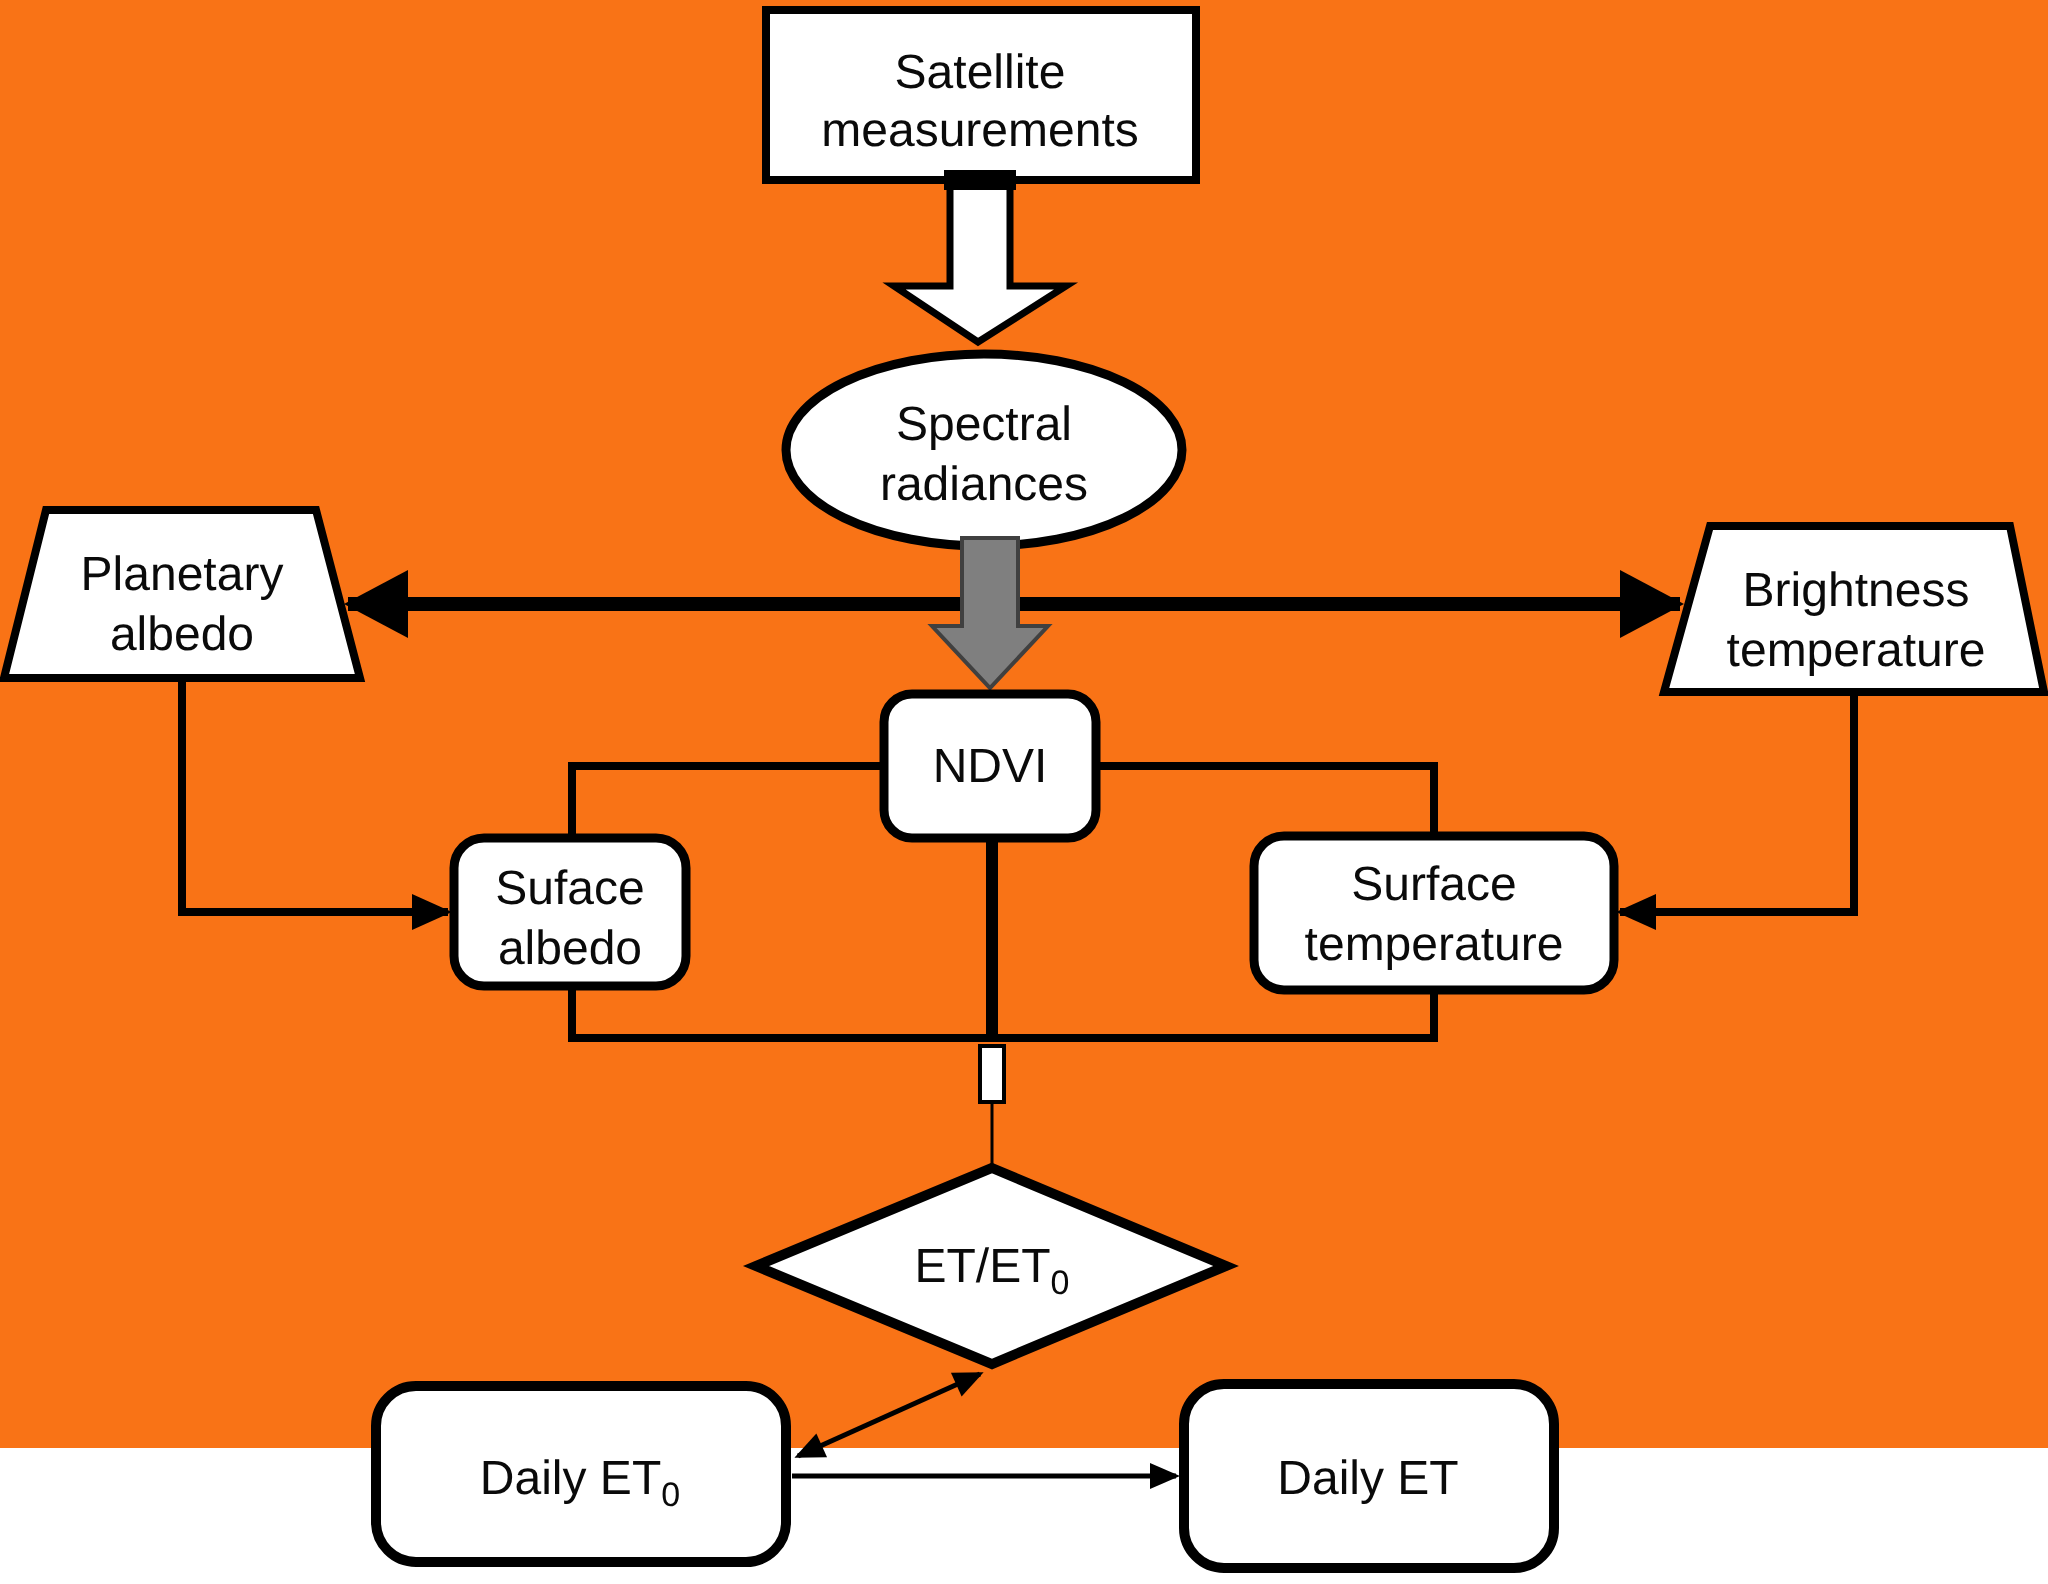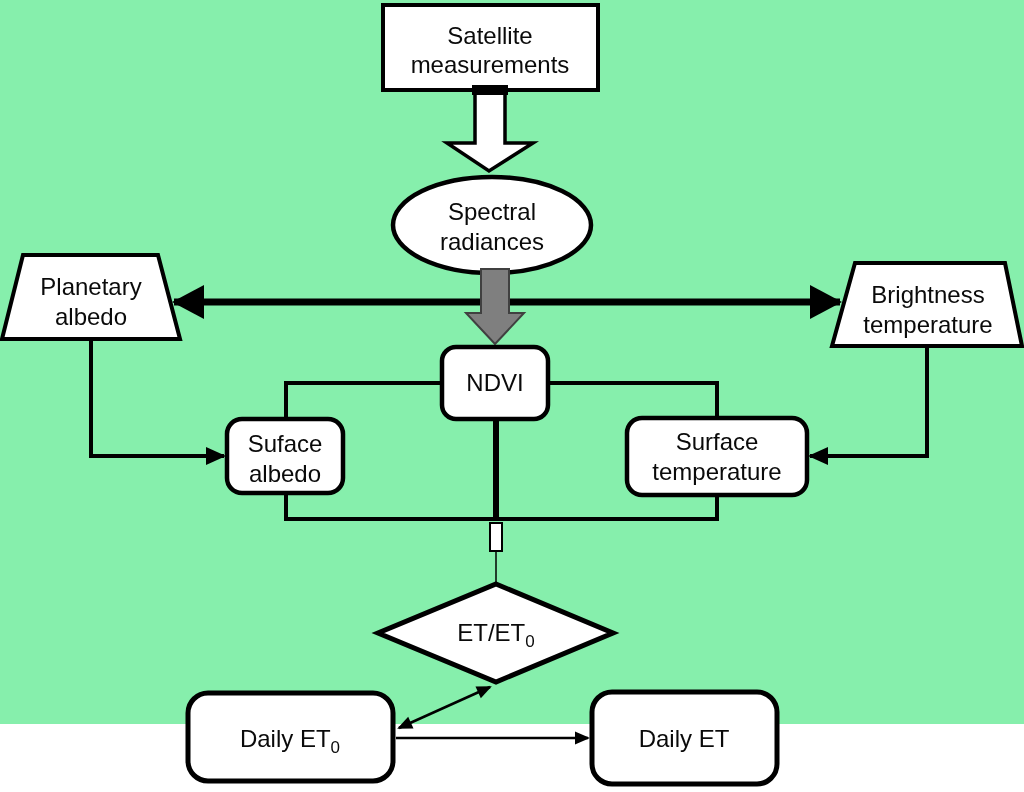--- a/index.html
+++ b/index.html
@@ -7,21 +7,21 @@
     padding: 0;
     width: 1024px;
     height: 792px;
     background: #ffffff;
     overflow: hidden;
   }
   .stage {
     position: relative;
     width: 1024px;
     height: 724px;
-    background: #86efac;
+    background: #f97316;
     text-align: center;
   }
   svg { display: block; }
   .shape {
     fill: #ffffff;
     stroke: #000000;
     stroke-linejoin: miter;
   }
   .s4  { stroke-width: 4; }
   .s45 { stroke-width: 4.5; }

